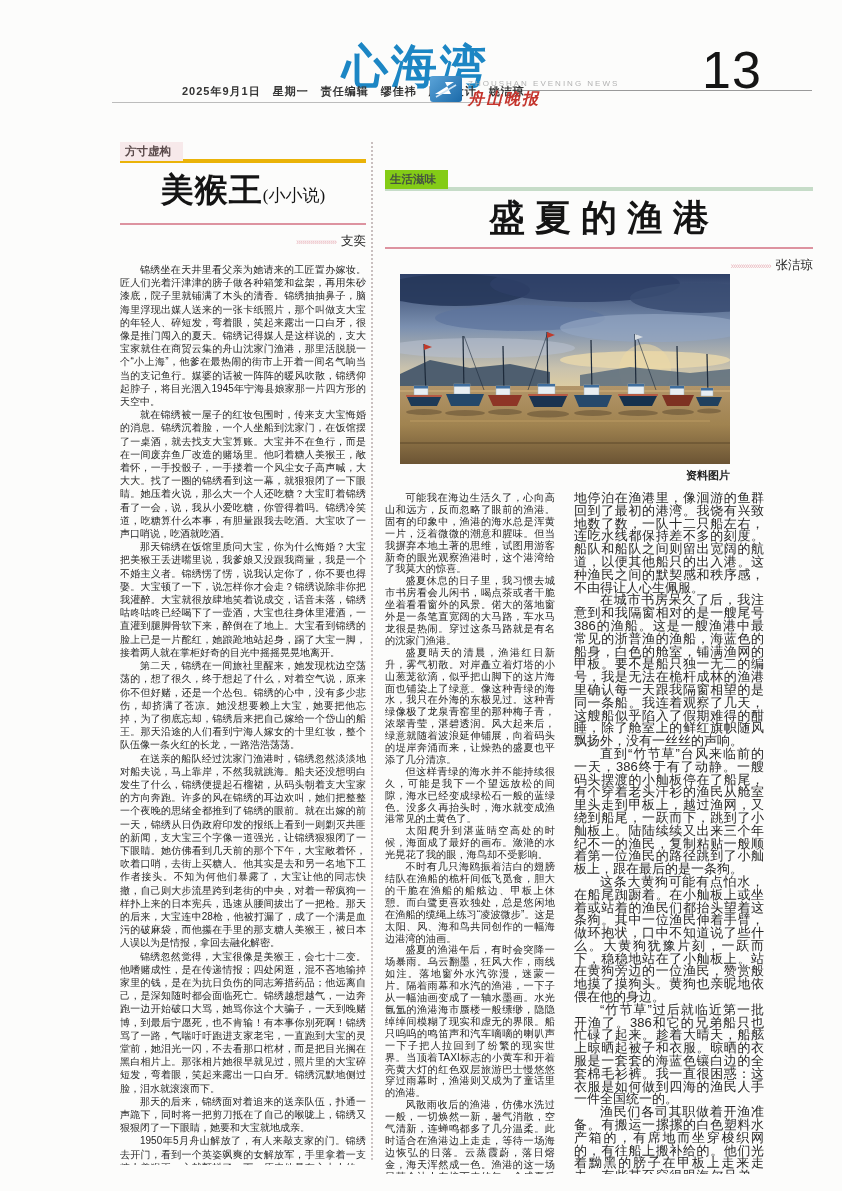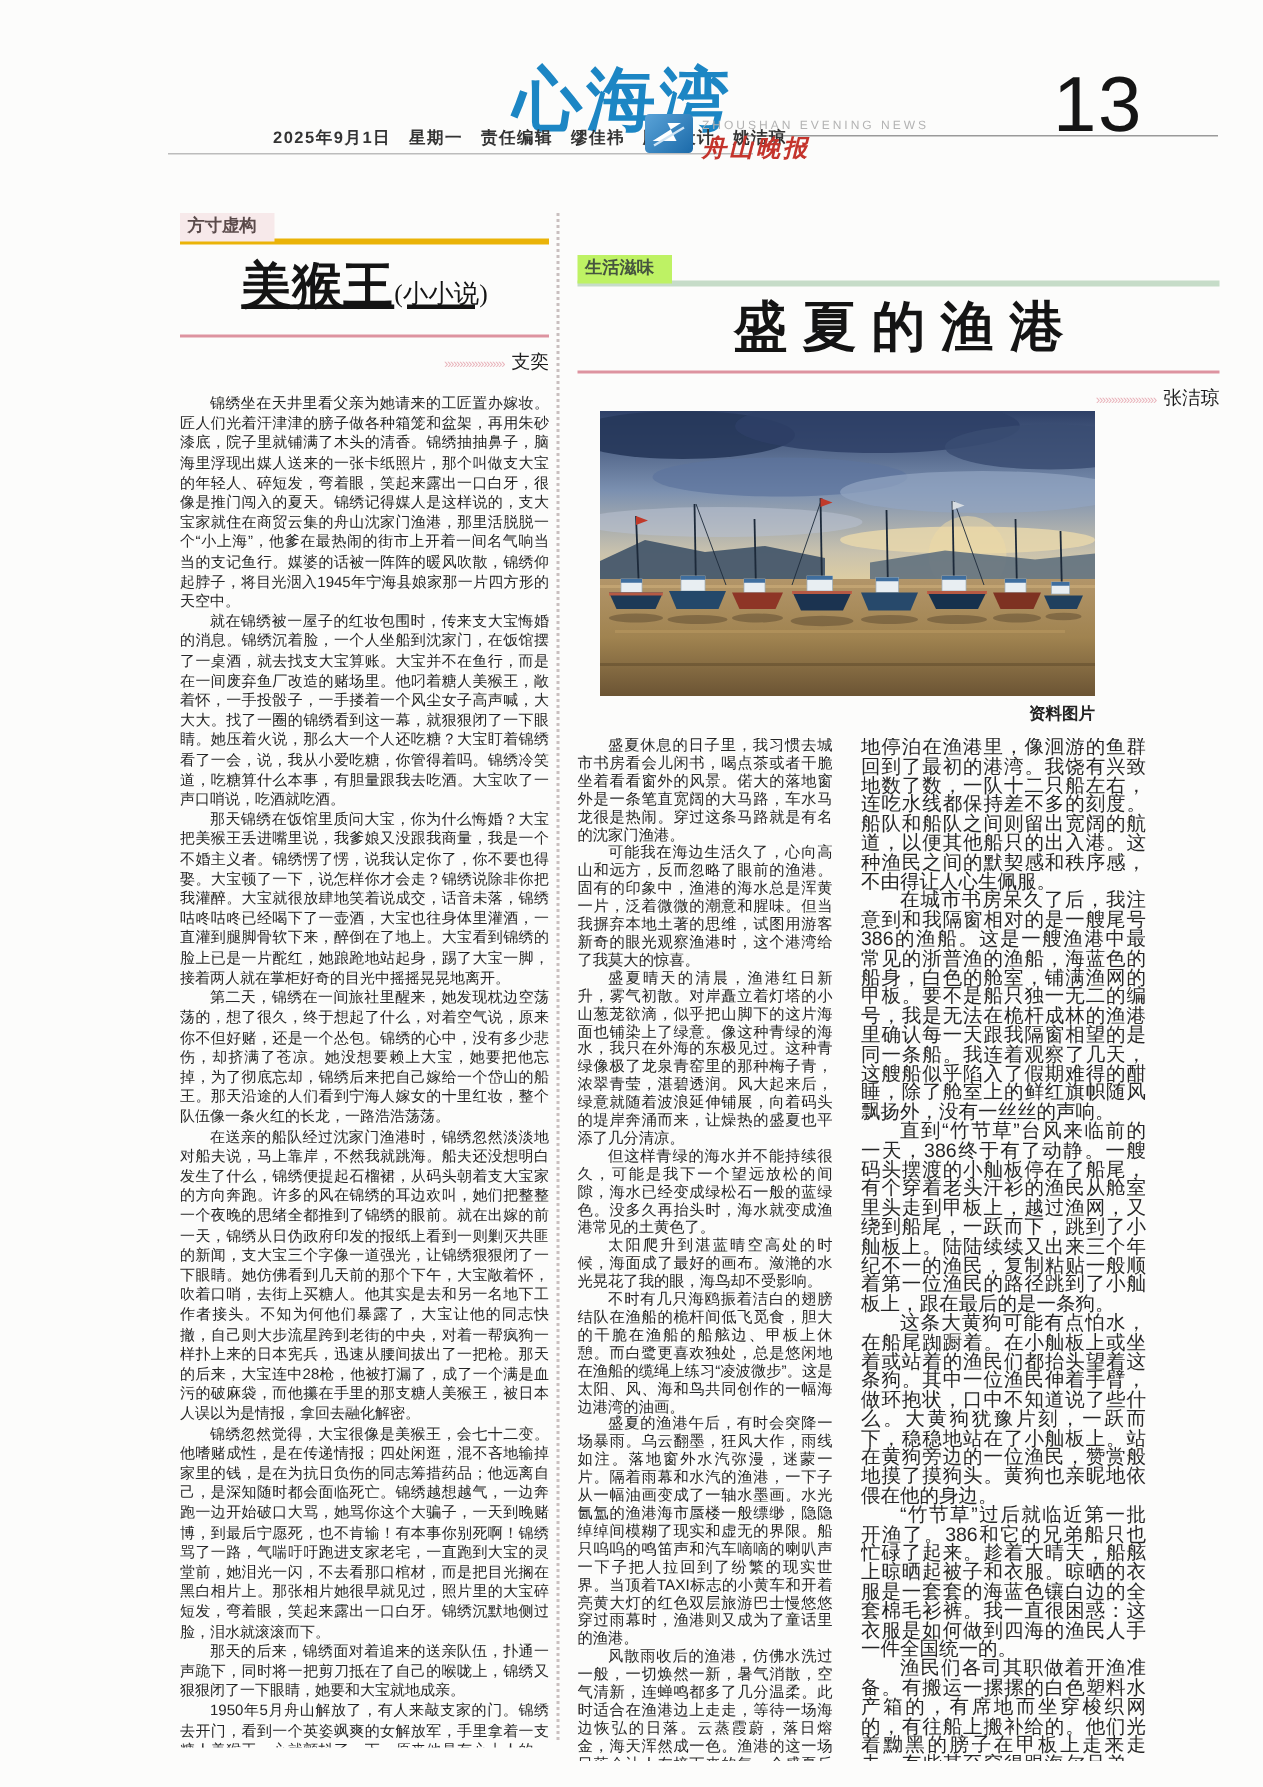--- a/index.html
+++ b/index.html
@@ -18,31 +18,31 @@
   .logo-badge svg{display:block;}
   .logo-en{position:absolute;left:468px;top:79px;font-size:8px;color:#b3b3b3;letter-spacing:2px;}
   .logo-cn{position:absolute;left:468px;top:89px;font-size:16px;font-weight:bold;color:#c4342c;
            font-family:"Liberation Serif","DejaVu Serif",serif;font-style:italic;letter-spacing:2px;}
 
   
   .label-bar{border-bottom:4px solid #eab308;line-height:19px;height:19px;}
   .label-bar span{display:inline-block;font-size:11.5px;font-weight:bold;color:#5a4a4a;
                   background:#f7e9ea;padding:0 12px 0 5px;height:19px;}
   .label-bar.green{border-bottom-color:#c6dcc8;}
-  .label-bar.green span{background:#bef264;color:#46553f;}
+  .label-bar.green span{background:#84cc16;color:#46553f;}
   .title-rule{height:2px;background:#dd93a0;margin-top:7px;}
   .author-row{margin-top:8px;text-align:right;font-size:12.5px;color:#1c1c1c;}
   .chev{color:#e9b4bb;font-size:9px;letter-spacing:-1px;margin-right:5px;}
   p{margin:0;text-indent:2em;}
   p.cont{text-indent:0;}
 
   
   .left-article{position:absolute;left:120px;top:140px;width:246px;}
   .left-article h1{margin:7px 0 0;text-align:center;font-weight:bold;color:#141414;
-                   font-size:33px;line-height:40px;letter-spacing:1px;text-decoration:underline;}
+                   font-size:33px;line-height:40px;letter-spacing:1px;}
   .left-article h1 .suffix{font-size:17px;font-weight:normal;letter-spacing:0;
                    font-family:"Liberation Serif","DejaVu Serif",serif;}
   .left-body{margin-top:13px;height:902px;overflow:hidden;font-size:10px;line-height:13.2px;
              text-align:justify;color:#262626;}
 
   
   .divider{position:absolute;left:371px;top:142px;height:1018px;border-left:2px dotted #c9bfbf;}
 
   
   .right-article{position:absolute;left:385px;top:168px;width:428px;}
@@ -204,22 +204,22 @@
             <ellipse cx="238" cy="139" rx="20" ry="3"></ellipse>
           <ellipse cx="278" cy="138" rx="16" ry="3"></ellipse>
             <ellipse cx="309" cy="137" rx="12" ry="2.5"></ellipse>
         </g>
       </svg>
     </figure>
     <div class="photo-caption">资料图片</div>
 
     <div class="cols">
       <div class="col c1">
+        <p>可能我在海边生活久了，心向高山和远方，反而忽略了眼前的渔港。固有的印象中，渔港的海水总是浑黄一片，泛着微微的潮意和腥味。但当我摒弃本地土著的思维，试图用游客新奇的眼光观察渔港时，这个港湾给了我莫大的惊喜。</p>
         <p>盛夏休息的日子里，我习惯去城市书房看会儿闲书，喝点茶或者干脆坐着看看窗外的风景。偌大的落地窗外是一条笔直宽阔的大马路，车水马龙很是热闹。穿过这条马路就是有名的沈家门渔港。</p>
-        <p>可能我在海边生活久了，心向高山和远方，反而忽略了眼前的渔港。固有的印象中，渔港的海水总是浑黄一片，泛着微微的潮意和腥味。但当我摒弃本地土著的思维，试图用游客新奇的眼光观察渔港时，这个港湾给了我莫大的惊喜。</p>
         <p>盛夏晴天的清晨，渔港红日新升，雾气初散。对岸矗立着灯塔的小山葱茏欲滴，似乎把山脚下的这片海面也铺染上了绿意。像这种青绿的海水，我只在外海的东极见过。这种青绿像极了龙泉青窑里的那种梅子青，浓翠青莹，湛碧透润。风大起来后，绿意就随着波浪延伸铺展，向着码头的堤岸奔涌而来，让燥热的盛夏也平添了几分清凉。</p>
         <p>但这样青绿的海水并不能持续很久，可能是我下一个望远放松的间隙，海水已经变成绿松石一般的蓝绿色。没多久再抬头时，海水就变成渔港常见的土黄色了。</p>
         <p>太阳爬升到湛蓝晴空高处的时候，海面成了最好的画布。潋滟的水光晃花了我的眼，海鸟却不受影响。</p>
         <p>不时有几只海鸥振着洁白的翅膀结队在渔船的桅杆间低飞觅食，胆大的干脆在渔船的船舷边、甲板上休憩。而白鹭更喜欢独处，总是悠闲地在渔船的缆绳上练习“凌波微步”。这是太阳、风、海和鸟共同创作的一幅海边港湾的油画。</p>
         <p>盛夏的渔港午后，有时会突降一场暴雨。乌云翻墨，狂风大作，雨线如注。落地窗外水汽弥漫，迷蒙一片。隔着雨幕和水汽的渔港，一下子从一幅油画变成了一轴水墨画。水光氤氲的渔港海市蜃楼一般缥缈，隐隐绰绰间模糊了现实和虚无的界限。船只呜呜的鸣笛声和汽车嘀嘀的喇叭声一下子把人拉回到了纷繁的现实世界。当顶着TAXI标志的小黄车和开着亮黄大灯的红色双层旅游巴士慢悠悠穿过雨幕时，渔港则又成为了童话里的渔港。</p>
         <p>风散雨收后的渔港，仿佛水洗过一般，一切焕然一新，暑气消散，空气清新，连蝉鸣都多了几分温柔。此时适合在渔港边上走走，等待一场海边恢弘的日落。云蒸霞蔚，落日熔金，海天浑然成一色。渔港的这一场日落会让人在接下来的每一个盛夏反复惦念和回味。</p>
 
       </div>
       <div class="col c2">
         <p class="cont">地停泊在渔港里，像洄游的鱼群回到了最初的港湾。我饶有兴致地数了数，一队十二只船左右，连吃水线都保持差不多的刻度。船队和船队之间则留出宽阔的航道，以便其他船只的出入港。这种渔民之间的默契感和秩序感，不由得让人心生佩服。</p>

